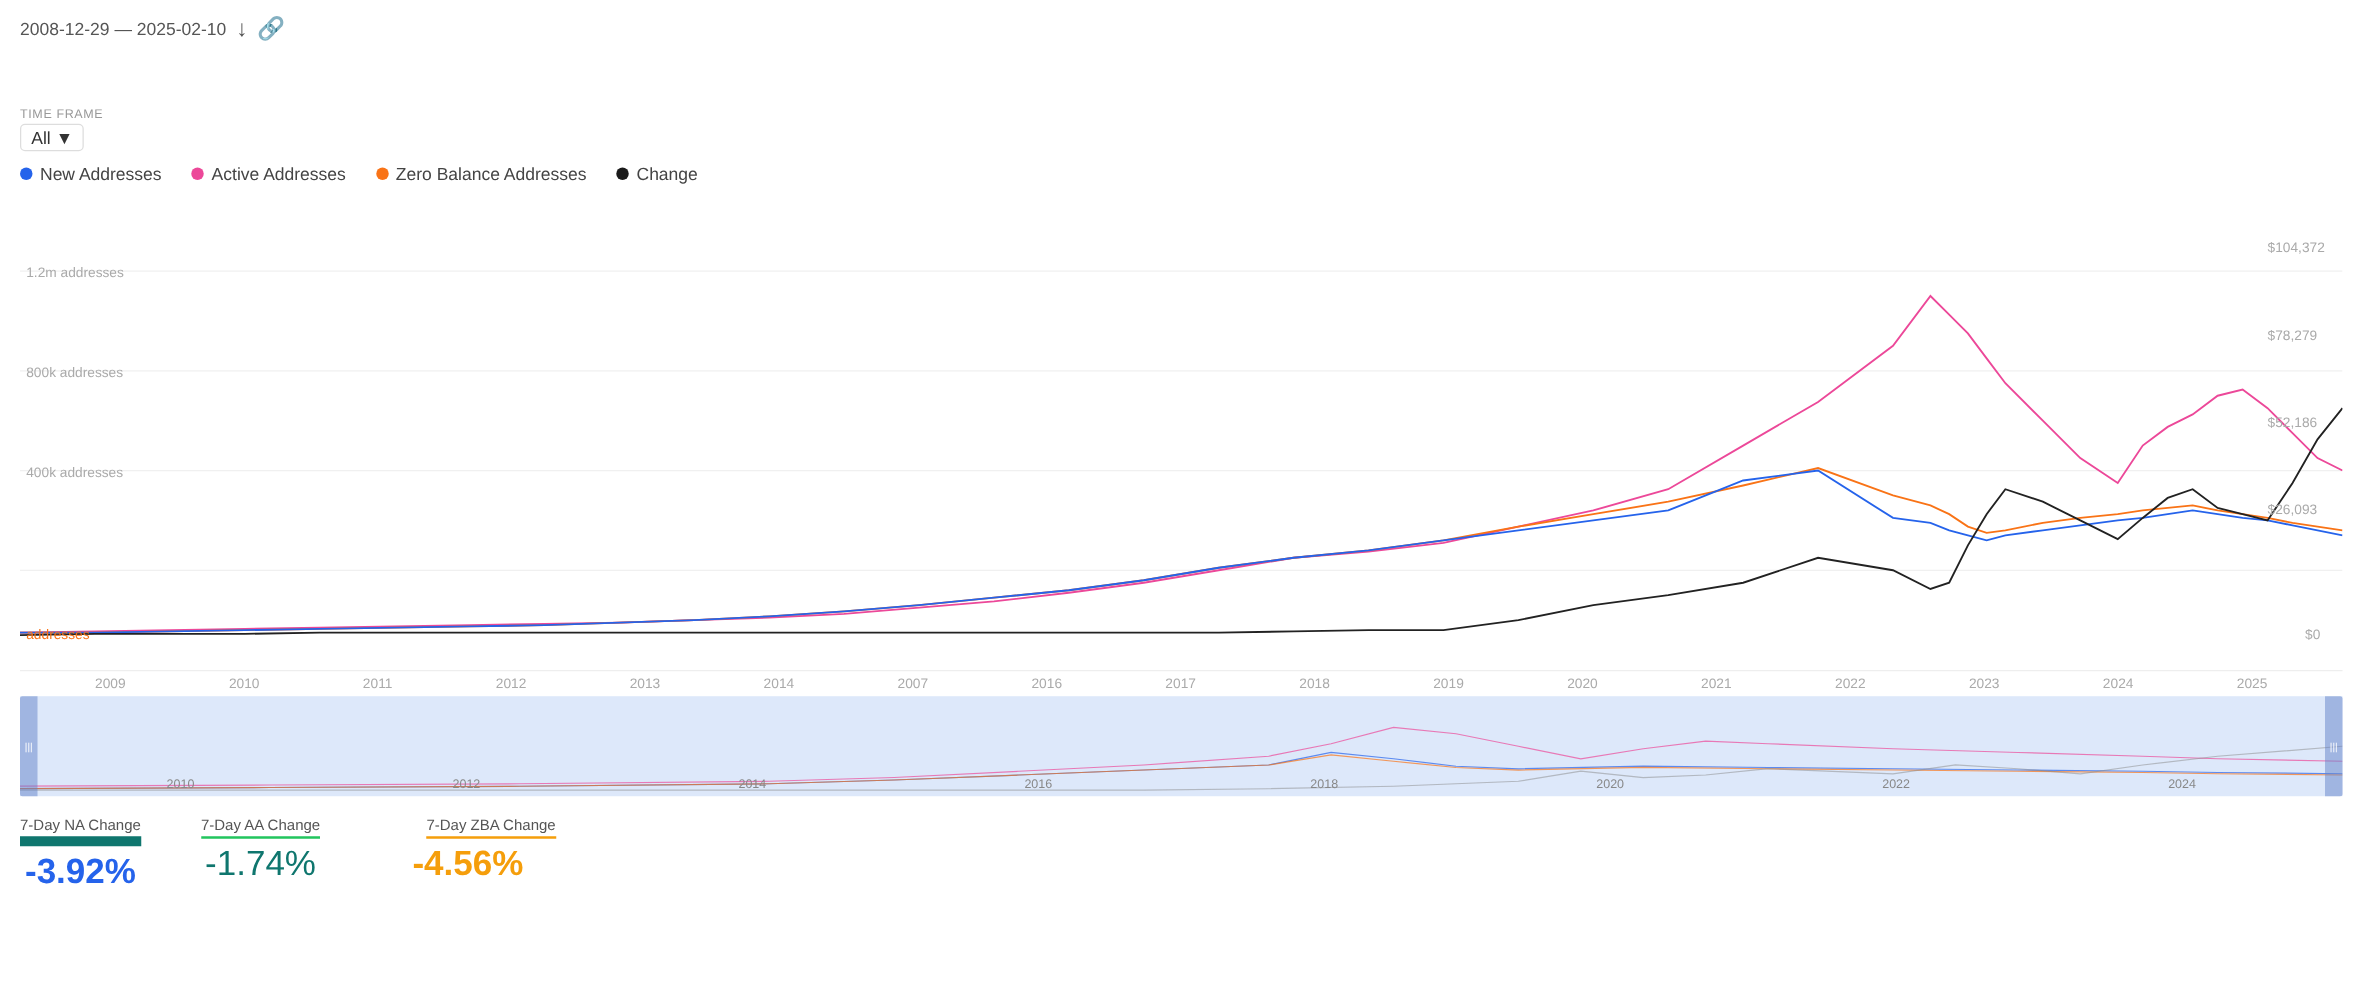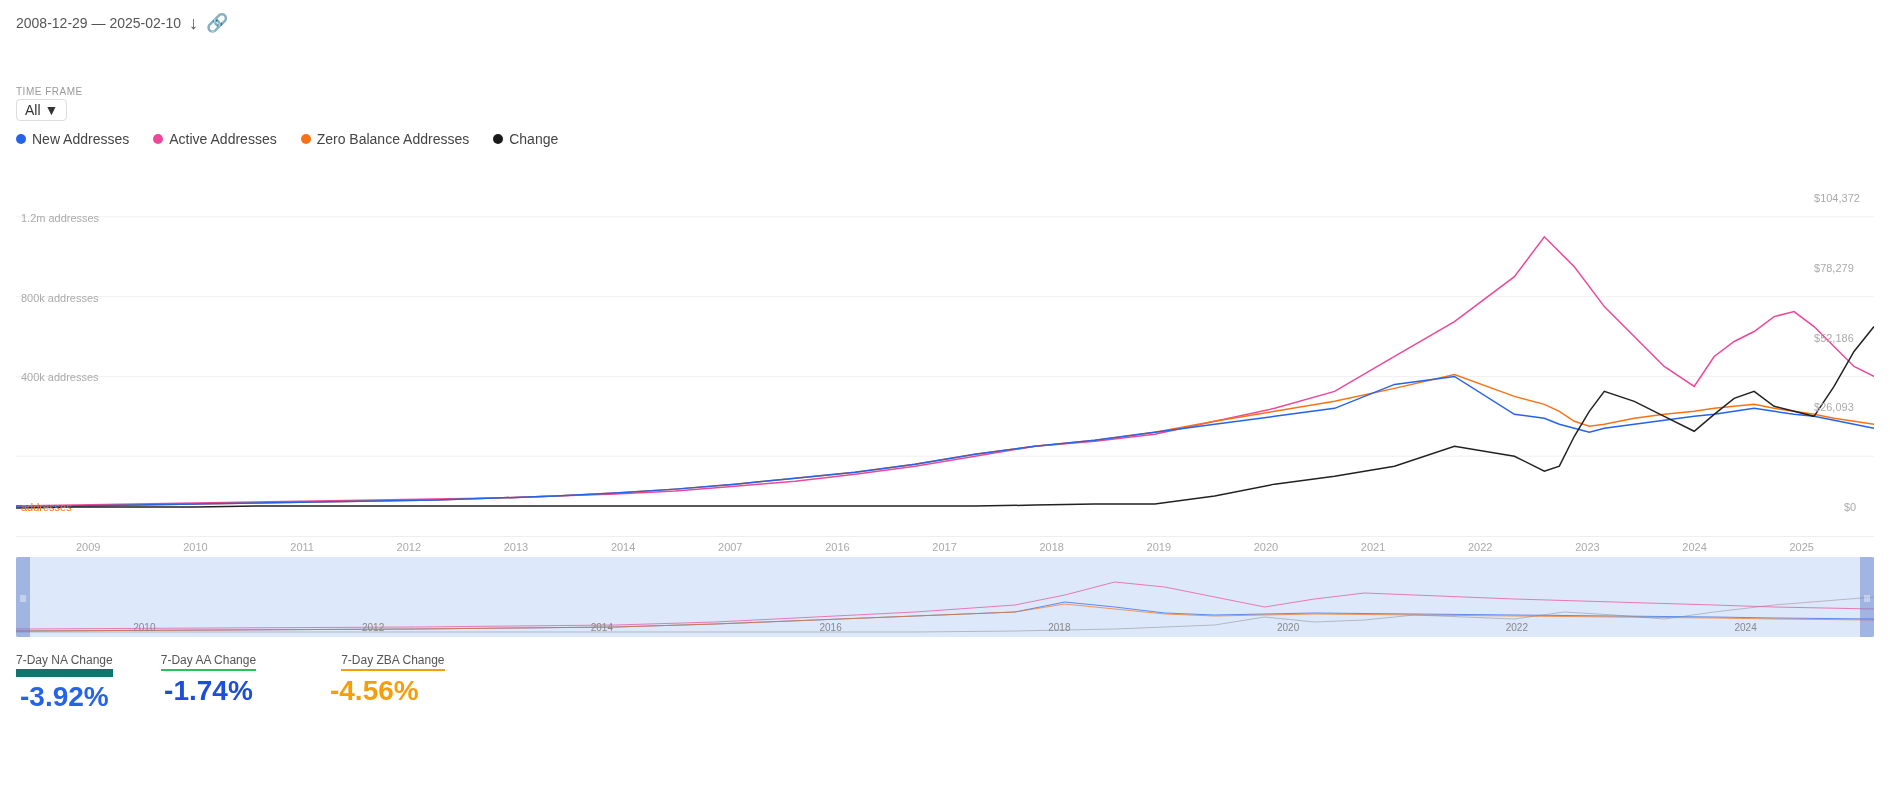--- a/index.html
+++ b/index.html
@@ -198,19 +198,19 @@
   </div>
 </div>
 
 <div class="stats-area">
   <div class="stat-item stat-na">
     <div class="stat-label" style="border-bottom:8px solid #0f766e;font-size:12px;color:#555;padding-bottom:2px;">7-Day NA Change</div>
     <div class="stat-value" style="color:#2563eb;font-size:28px;font-weight:600;">-3.92%</div>
   </div>
   <div class="stat-item stat-aa">
     <div class="stat-label" style="border-bottom:2px solid #22c55e;font-size:12px;color:#555;padding-bottom:2px;">7-Day AA Change</div>
-    <div class="stat-value" style="color:#1d4ed8;font-size:28px;font-weight:700;">-1.74%</div>
+    <div class="stat-value" style="color:#0f766e;font-size:28px;font-weight:400;">-1.74%</div>
   </div>
   <div class="stat-item stat-zba">
     <div class="stat-label" style="border-bottom:2px solid #f59e0b;font-size:12px;color:#555;padding-bottom:2px;margin-left:37px;">7-Day ZBA Change</div>
     <div class="stat-value" style="color:#f59e0b;font-size:28px;font-weight:600;">-4.56%</div>
   </div>
 </div>
 
 </body></html>

